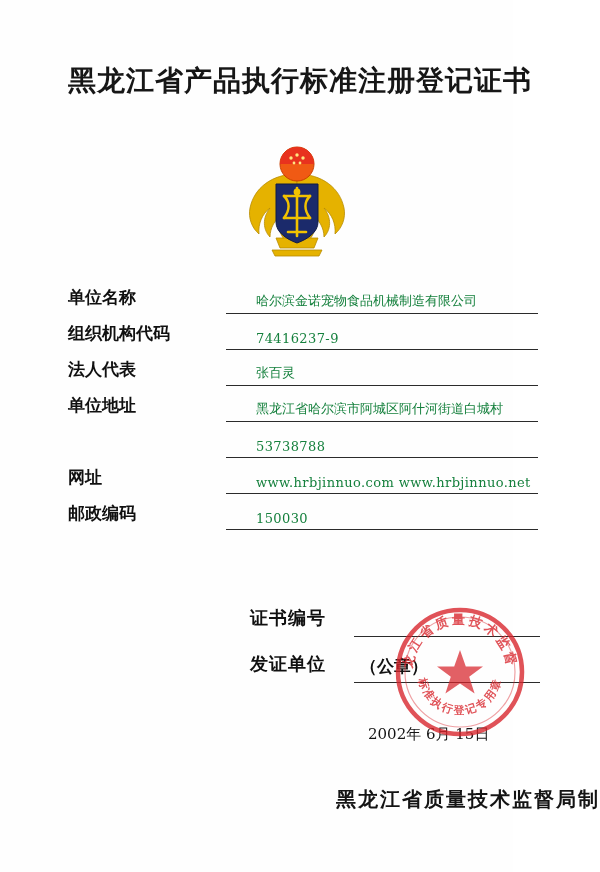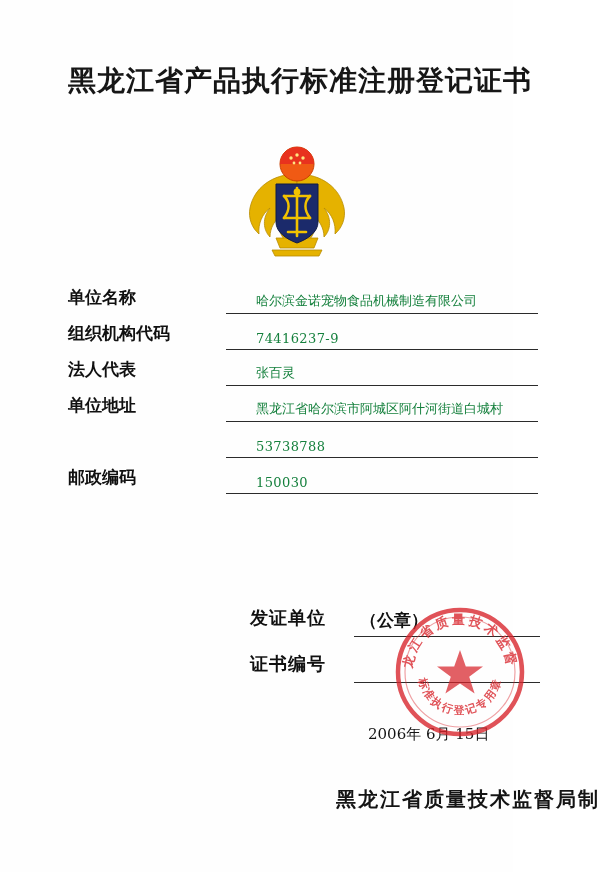--- a/index.html
+++ b/index.html
@@ -260,49 +260,57 @@
         <div class="field-value">黑龙江省哈尔滨市阿城区阿什河街道白城村</div>
       </div>
     </div>
 
     <div class="field-row">
       <div class="field-value-wrap">
         <div class="field-value latin">53738788</div>
       </div>
     </div>
 
+    <div class="field-row">
+      <div class="field-label">
+        <span>网址</span>
+      </div>
+      <div class="field-value-wrap">
+        <div class="field-value latin">www.hrbjinnuo.com   www.hrbjinnuo.net</div>
+      </div>
+    </div>
 
     <div class="field-row">
       <div class="field-label tight">
         <span>邮政编码</span>
       </div>
       <div class="field-value-wrap">
         <div class="field-value latin">150030</div>
       </div>
     </div>
 
   </div>
 
   <div class="lower">
+    <div class="lower-row">
+      <div class="lower-label">证书编号</div>
+      <div class="lower-line">
+        <div class="lower-value"></div>
+      </div>
+    </div>
     <div class="lower-row">
       <div class="lower-label">发证单位</div>
       <div class="lower-line">
         <div class="lower-value">（公章）</div>
       </div>
     </div>
-    <div class="lower-row">
-      <div class="lower-label">证书编号</div>
-      <div class="lower-line">
-        <div class="lower-value"></div>
-      </div>
-    </div>
   </div>
 
   <div class="date-row">
-    <span class="date-num">2006</span><span>年</span>
+    <span class="date-num">2002</span><span>年</span>
     <span class="date-num">6</span><span>月</span>
     <span class="date-num">15</span><span>日</span>
   </div>
 
   <div class="seal">
     <svg viewBox="0 0 136 136" width="136" height="136" xmlns="http://www.w3.org/2000/svg">
       <defs>
         <path id="sealArcTop" d="M 20,68 A 48,48 0 1 1 116,68"></path>
         <path id="sealArcBottom" d="M 26,68 A 42,42 0 0 0 110,68"></path>
       </defs>

